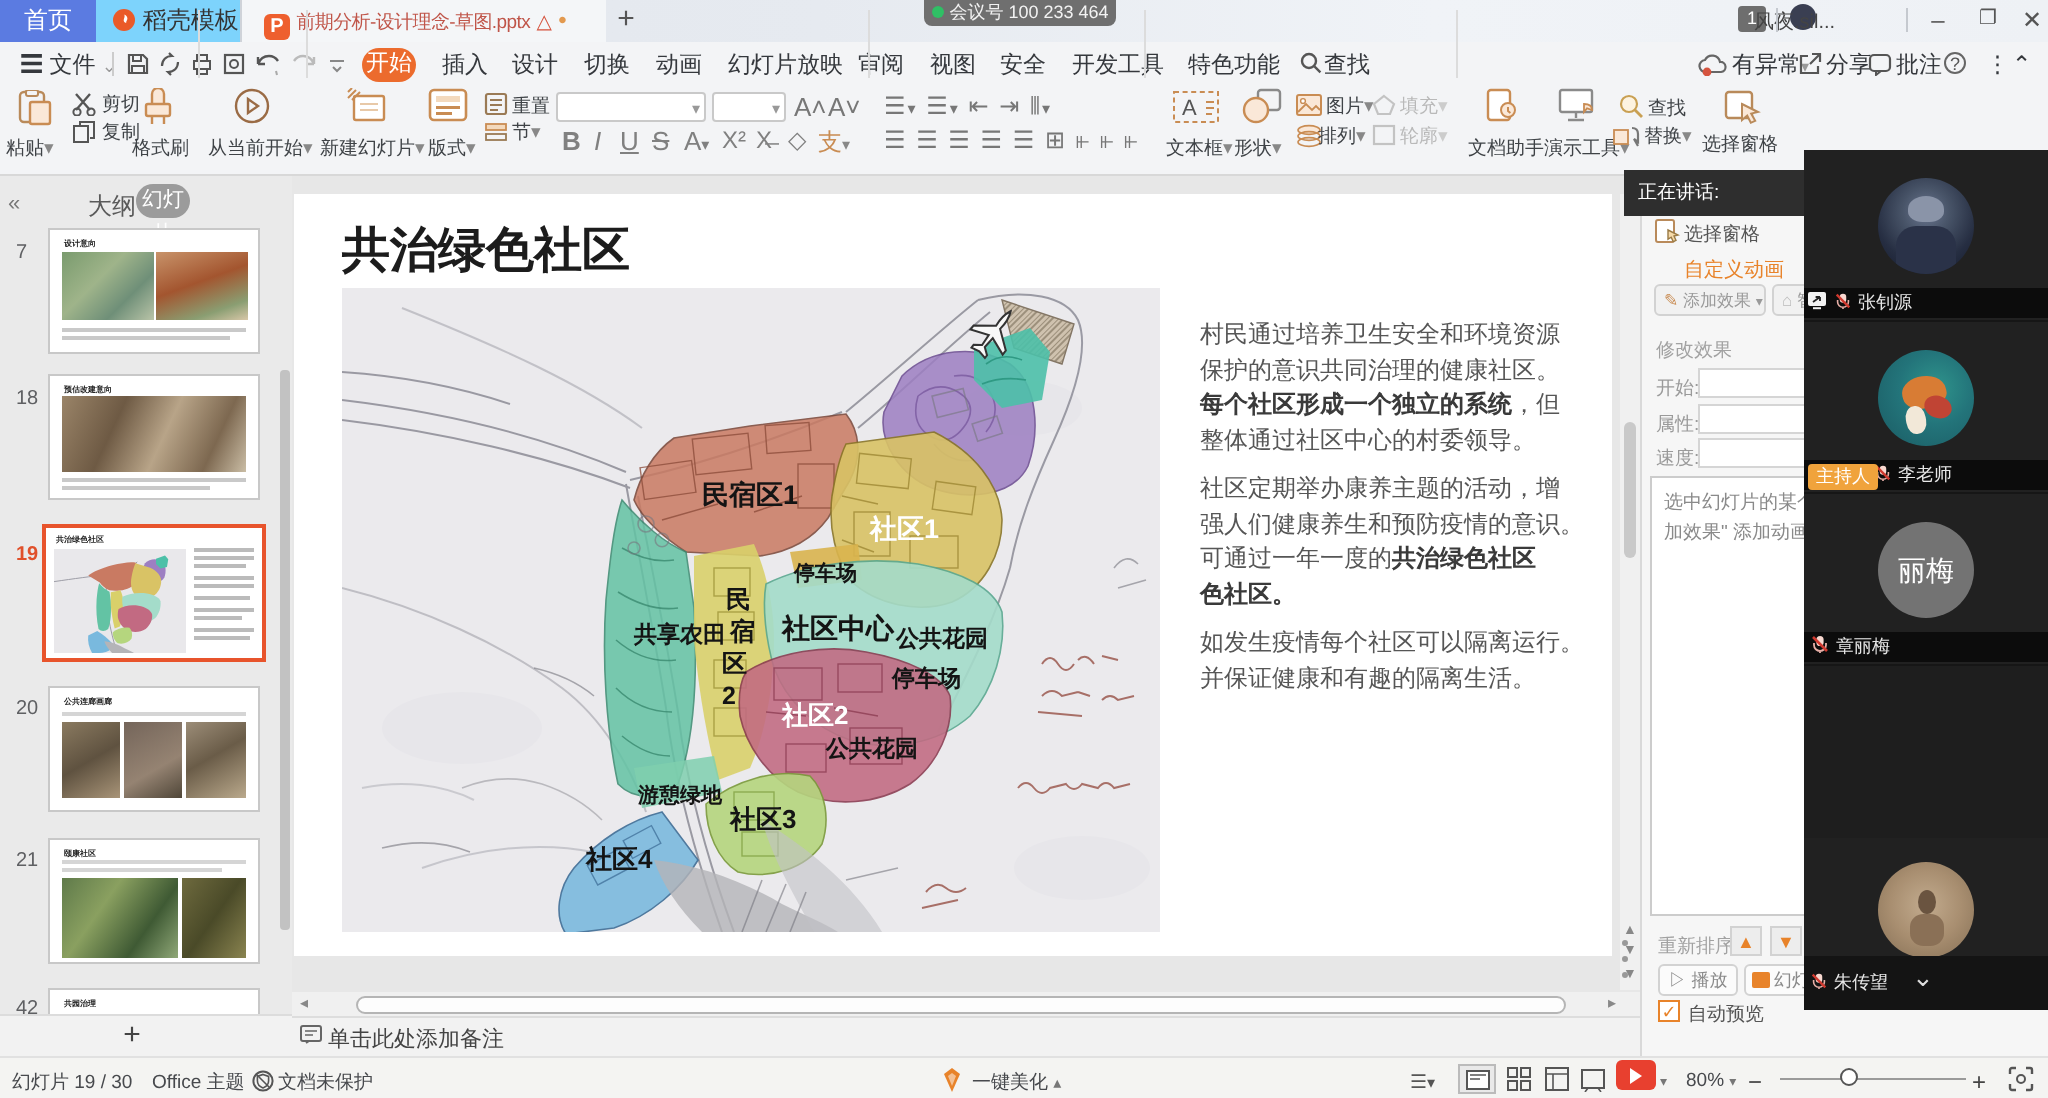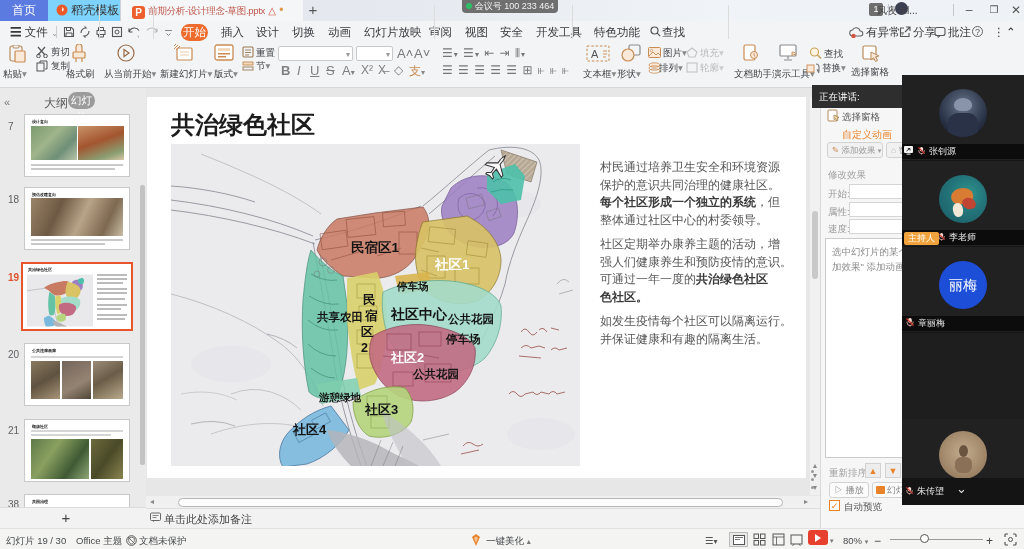--- a/index.html
+++ b/index.html
@@ -334,21 +334,21 @@
 
   <div class="tnum" style="left:8px;top:337px">21</div>
   <div class="thumb" style="top:331px;height:63px">
     <div class="ttitle">颐康社区</div>
     <div class="abs" style="left:6px;top:10px;width:92px;height:2px;background:#d5d5d5"></div>
     <div class="abs" style="left:6px;top:14px;width:80px;height:2px;background:#d5d5d5"></div>
     <div class="abs" style="left:6px;top:19px;width:58px;height:40px;background:linear-gradient(125deg,#5f7a4a 0%,#8aa060 35%,#3f5a34 70%,#90a878 100%)"></div>
     <div class="abs" style="left:66px;top:19px;width:32px;height:40px;background:linear-gradient(125deg,#6e6a3e 0%,#4a4a28 50%,#8a8450 100%)"></div>
   </div>
 
-  <div class="tnum" style="left:8px;top:411px">38</div>
+  <div class="tnum" style="left:8px;top:411px">42</div>
   <div class="thumb" style="top:406px;height:14px;border-bottom:none">
     <div class="ttitle">共园治理</div>
   </div>
 
   <div class="abs" style="left:0px;top:419px;width:146px;height:21px;background:#f2f2f2;border-top:1px solid #dcdcdc">
       <div style="text-align:center;font-size:15px;color:#444;line-height:20px;width:132px">+</div>
     </div>
   <div class="abs" style="left:140px;top:97px;width:5px;height:280px;background:#c2c2c2;border-radius:2px"></div>
 </div>
 
@@ -587,21 +587,21 @@
         <div style="position:absolute;left:23px;top:23px;width:14px;height:11px;border-radius:50%;background:#c04434;transform:rotate(20deg)"></div>
         <div style="position:absolute;left:14px;top:28px;width:10px;height:14px;border-radius:45%;background:#f2e8d8;transform:rotate(-10deg)"></div>
       </div>
     <div class="vname"><span style="position:absolute;left:2px;top:2px;background:#f0a33c;color:#fff;font-size:9px;padding:1px 4px;border-radius:2px;line-height:11px">主持人</span><svg width="9" height="9" viewBox="0 0 10 10" style="vertical-align:-1px;margin:0 3px 0 35px">
           <rect x="3.2" y="1" width="3.6" height="5" rx="1.8" fill="#f8d8d0"></rect>
           <path d="M2 4.5v1a3 3 0 006 0v-1M5 8v1.5" stroke="#e8b0a8" stroke-width=".9" fill="none"></path>
           <path d="M1.5 1.5l7 7" stroke="#d03a30" stroke-width="1.3"></path>
         </svg>李老师</div>
   </div>
   <div class="vtile" style="top:172px">
-    <div class="vav" style="background:#1d4ed8;color:#fff;font-size:14px;text-align:center;line-height:48px">丽梅</div>
+    <div class="vav" style="background:#737373;color:#fff;font-size:14px;text-align:center;line-height:48px">丽梅</div>
     <div class="vname"><svg width="10" height="10" viewBox="0 0 10 10" style="vertical-align:-1px;margin:0 3px 0 3px">
           <rect x="3.2" y="1" width="3.6" height="5" rx="1.8" fill="#f8d8d0"></rect>
           <path d="M2 4.5v1a3 3 0 006 0v-1M5 8v1.5" stroke="#e8b0a8" stroke-width=".9" fill="none"></path>
           <path d="M1.5 1.5l7 7" stroke="#d03a30" stroke-width="1.3"></path>
         </svg>章丽梅</div>
   </div>
   <div class="vtile" style="top:344px;height:86px">
     <div class="vav" style="top:12px;background:radial-gradient(circle at 50% 45%,#c2ab8e 0%,#a88e70 50%,#846e54 100%)">
         <div style="position:absolute;left:20px;top:14px;width:9px;height:12px;border-radius:50%;background:#6a5440"></div>
         <div style="position:absolute;left:16px;top:26px;width:17px;height:16px;border-radius:40%;background:#8a7056"></div>

